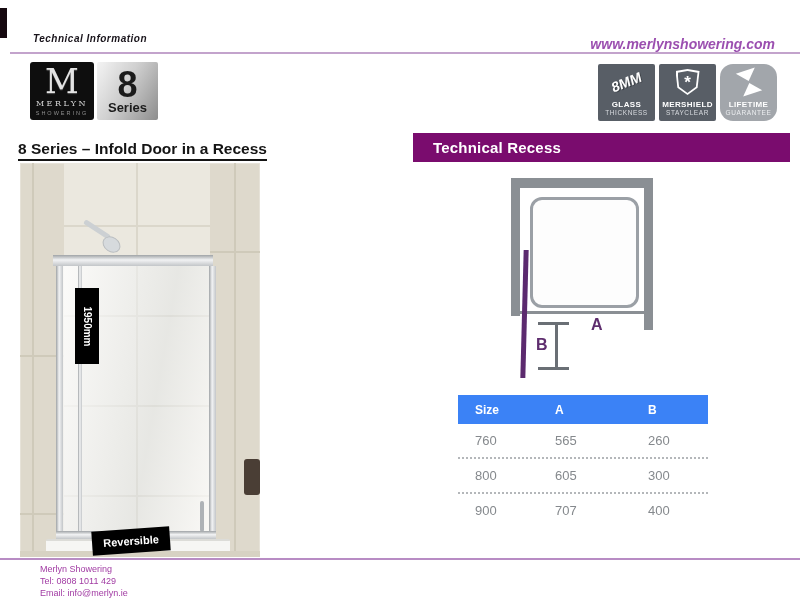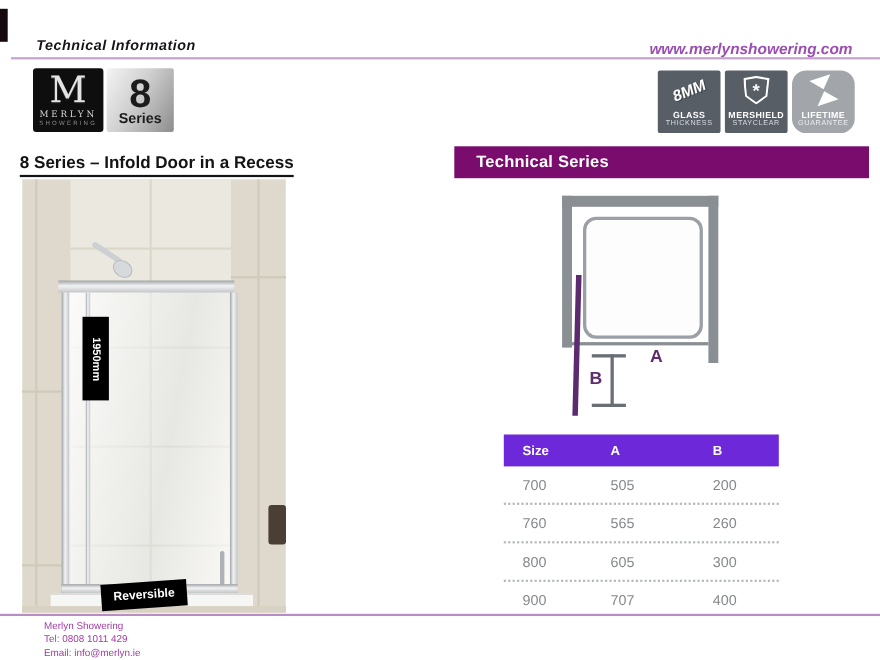--- a/index.html
+++ b/index.html
@@ -2,21 +2,21 @@
 <html><head>
 <meta charset="utf-8">
 <style>
   html,body{margin:0;padding:0;}
   body{width:800px;height:600px;position:relative;background:#ffffff;
        font-family:"Liberation Sans", sans-serif;overflow:hidden;}
   .abs{position:absolute;}
 
   
   .left-mark{left:0;top:8px;width:7px;height:30px;background:#15090f;}
-  .hdr-title{left:33px;top:33px;font-size:13px;font-weight:bold;font-style:italic;
+  .hdr-title{left:33px;top:33px;font-size:10px;font-weight:bold;font-style:italic;
              color:#18131a;letter-spacing:.5px;}
   .hdr-url{right:25px;top:36px;font-size:14px;font-weight:bold;font-style:italic;color:#9b4fb0;}
   .hdr-rule{left:10px;top:52px;width:790px;height:2px;background:#c3a3cc;}
 
   
   .logo-m{left:30px;top:62px;width:64px;height:58px;background:#0e0e0e;border-radius:3px;
           display:flex;flex-direction:column;align-items:center;justify-content:center;}
   .logo-m .m{font-family:"DejaVu Serif", serif;font-size:33px;line-height:30px;color:#e3e3e3;
              text-shadow:0 1px 1px #555;}
   .logo-m .nm{font-family:"DejaVu Serif", serif;font-size:8px;letter-spacing:2.5px;color:#d6d6d6;margin-top:2px;}
@@ -89,21 +89,21 @@
   .diag-wall{background:#8a8f94;}
   .diag-tray{left:530px;top:197px;width:103px;height:105px;background:#fdfdfd;
              border:3px solid #9ba0a6;border-radius:12px;}
   .diag-thin{left:518px;top:311px;width:126px;height:3px;background:#8a8f94;}
   .diag-door{left:522px;top:250px;width:5px;height:128px;background:#5c2a6e;transform:rotate(1.5deg);}
   .dim{background:#6a6f75;}
   .diag-label{font-size:16px;font-weight:bold;color:#5e2d6e;}
 
   
   .tbl{left:458px;top:395px;width:250px;}
-  .tbl-head{height:29px;background:#6d28d9;position:relative;}
+  .tbl-head{height:29px;background:#3b82f6;position:relative;}
   .tbl-head span{position:absolute;top:8px;color:#fff;font-size:12px;font-weight:bold;}
   .tbl-row{height:33px;position:relative;}
   .tbl-row:not(:first-child){border-top:2px dotted #b4b7ba;}
   .tbl-row span{position:absolute;top:9px;color:#85898d;font-size:13px;}
   .c1{left:17px;} .c2{left:97px;} .c3{left:190px;}
 
   
   .ft-rule{left:0;top:558px;width:800px;height:2px;background:#b88cc4;}
   .ft{left:40px;color:#a13ba3;font-size:9px;}
 </style>
@@ -187,21 +187,21 @@
   <div class="ph-tray"></div>
   <div class="ph-floor"></div>
 
   <div class="tag-height">
     <span>1950mm</span>
   </div>
   <div class="tag-rev">Reversible</div>
 </div>
 
 <div class="abs td-bar">
-  <span>Technical Series</span>
+  <span>Technical Recess</span>
 </div>
 
 <div class="abs diag-wall" style="left:511px;top:178px;width:142px;height:10px;"></div>
 <div class="abs diag-wall" style="left:511px;top:178px;width:9px;height:138px;"></div>
 <div class="abs diag-wall" style="left:644px;top:178px;width:9px;height:152px;"></div>
 <div class="abs diag-tray"></div>
 <div class="abs diag-thin"></div>
 <div class="abs diag-door"></div>
 <div class="abs dim" style="left:555px;top:322px;width:3px;height:48px;"></div>
 <div class="abs dim" style="left:538px;top:322px;width:31px;height:3px;"></div>
@@ -210,25 +210,20 @@
 <div class="abs diag-label" style="left:536px;top:336px;">B</div>
 
 <div class="abs tbl">
   <div class="tbl-head">
     <span class="c1">Size</span>
     <span class="c2">A</span>
     <span class="c3">B</span>
   </div>
   <div id="tbl-body">
       <div class="tbl-row">
-        <span class="c1">700</span>
-        <span class="c2">505</span>
-        <span class="c3">200</span>
-      </div>
-      <div class="tbl-row">
         <span class="c1">760</span>
         <span class="c2">565</span>
         <span class="c3">260</span>
       </div>
       <div class="tbl-row">
         <span class="c1">800</span>
         <span class="c2">605</span>
         <span class="c3">300</span>
       </div>
       <div class="tbl-row">

